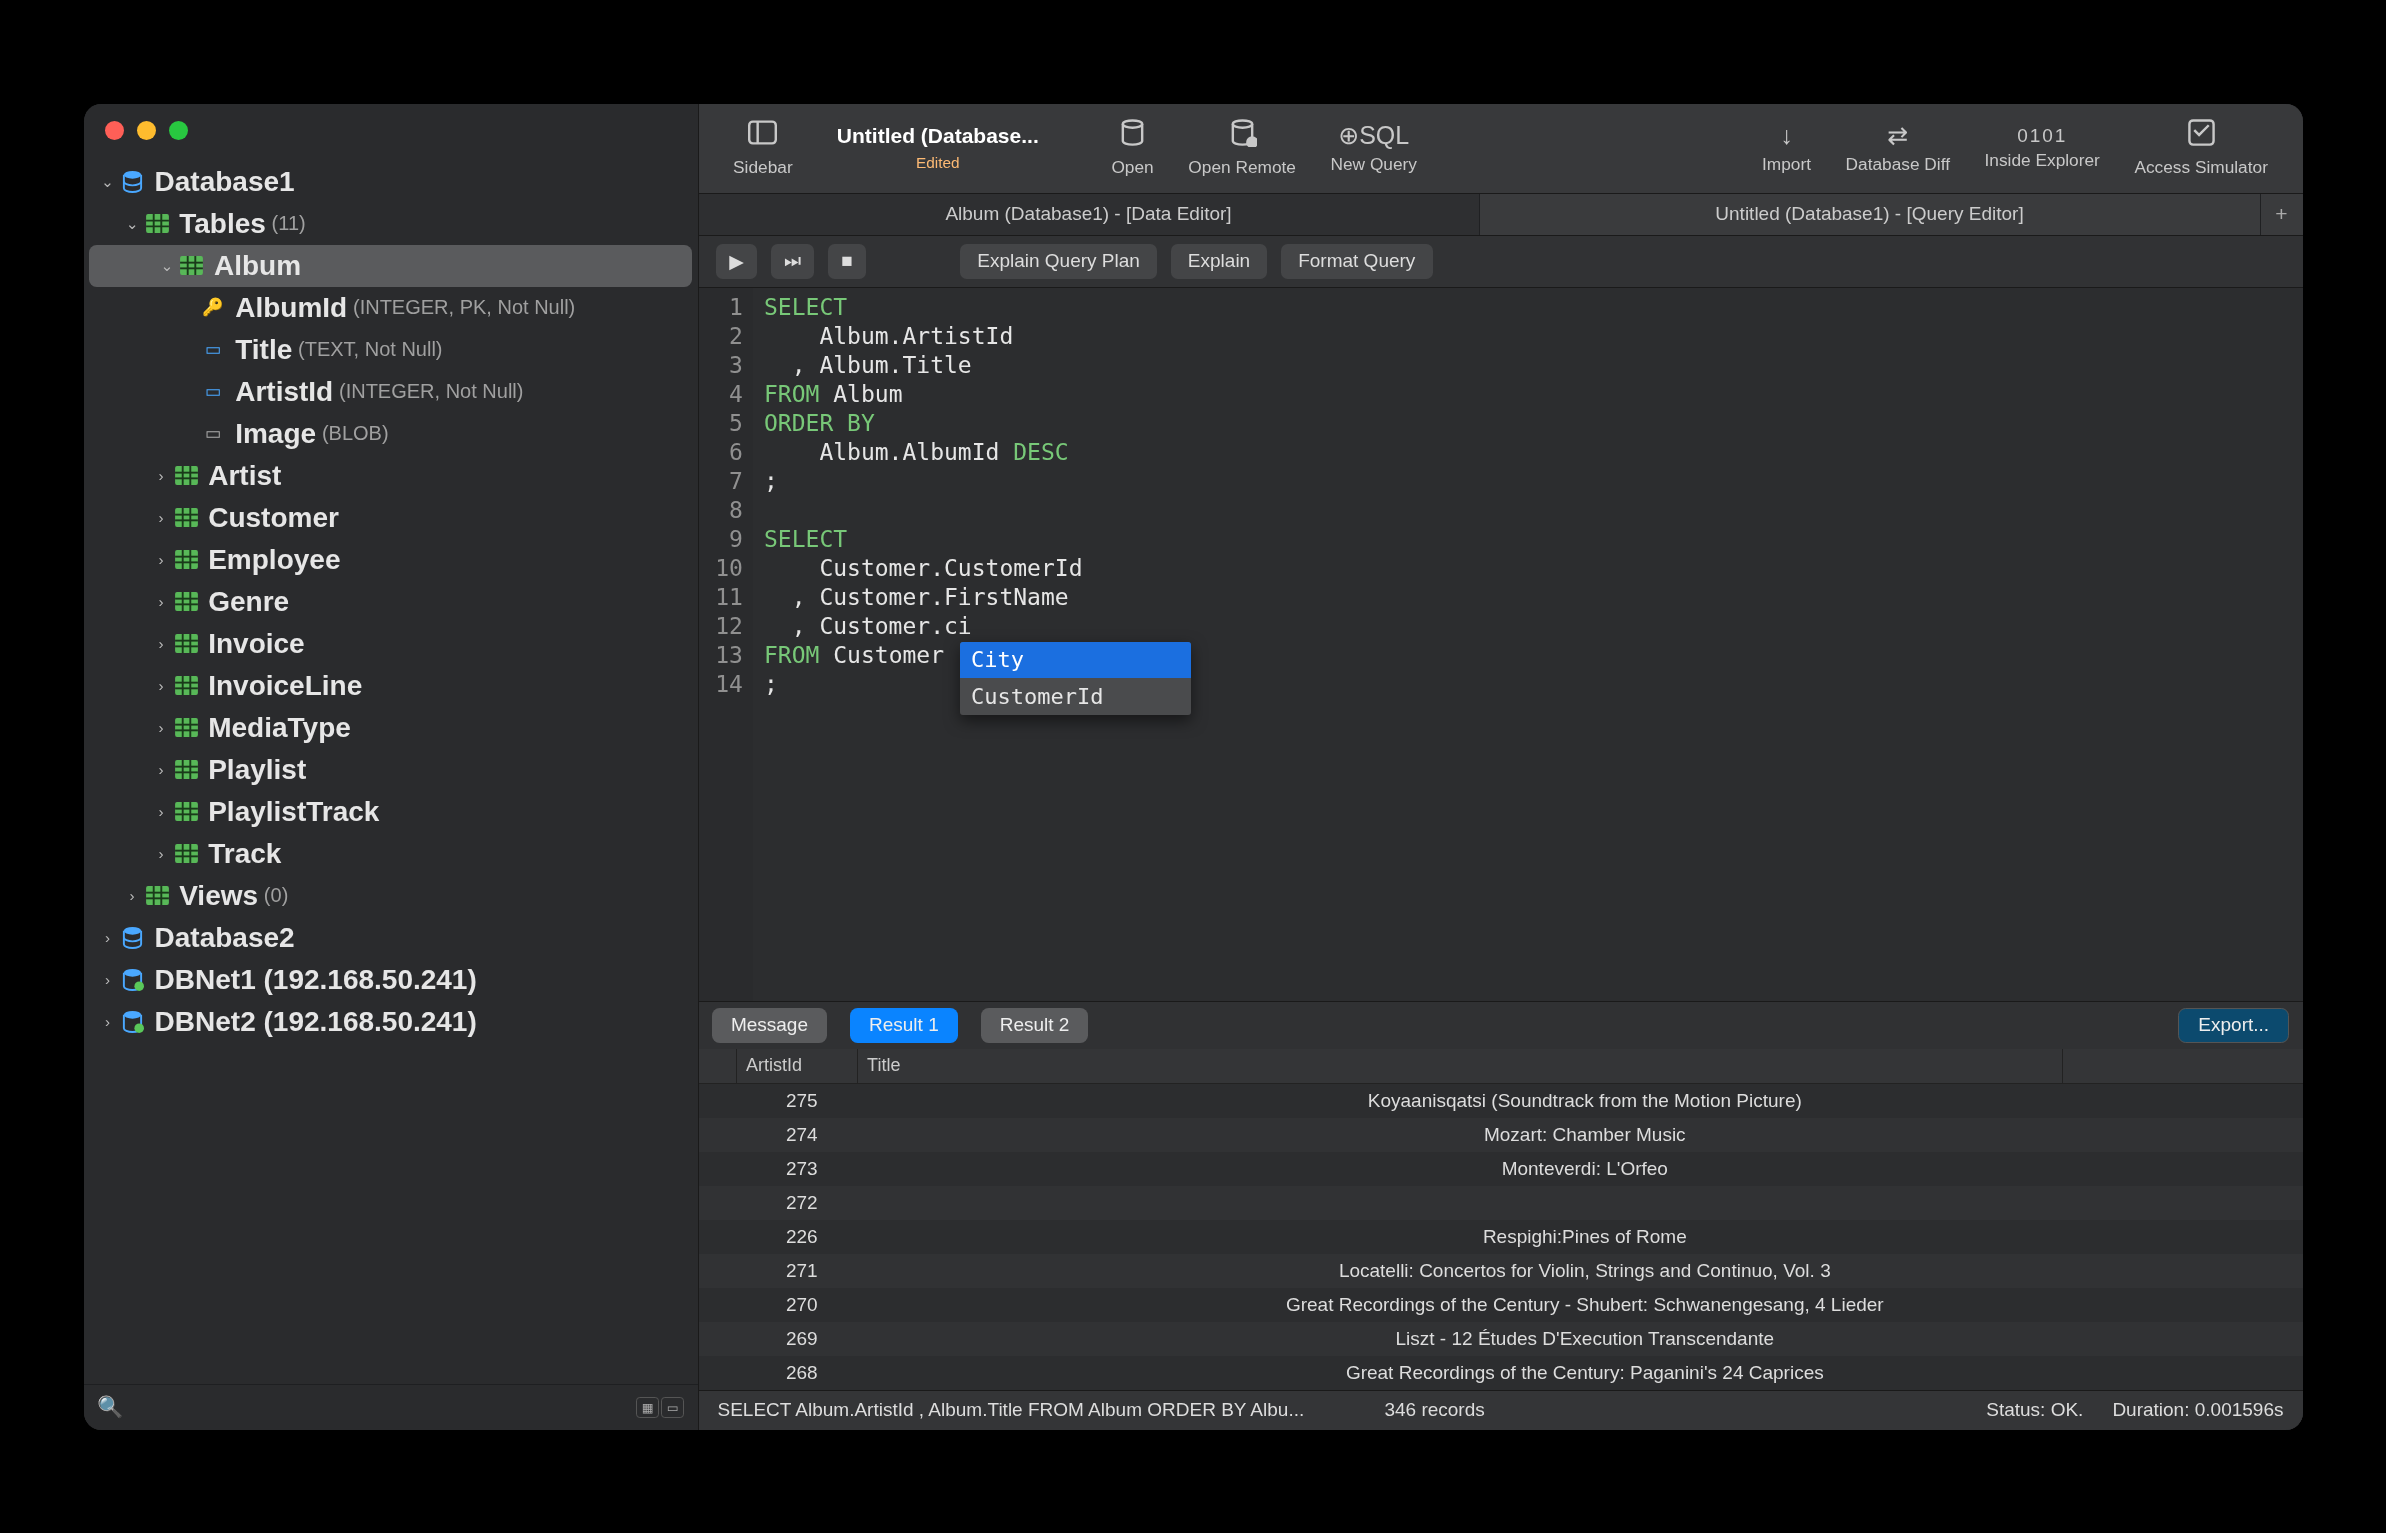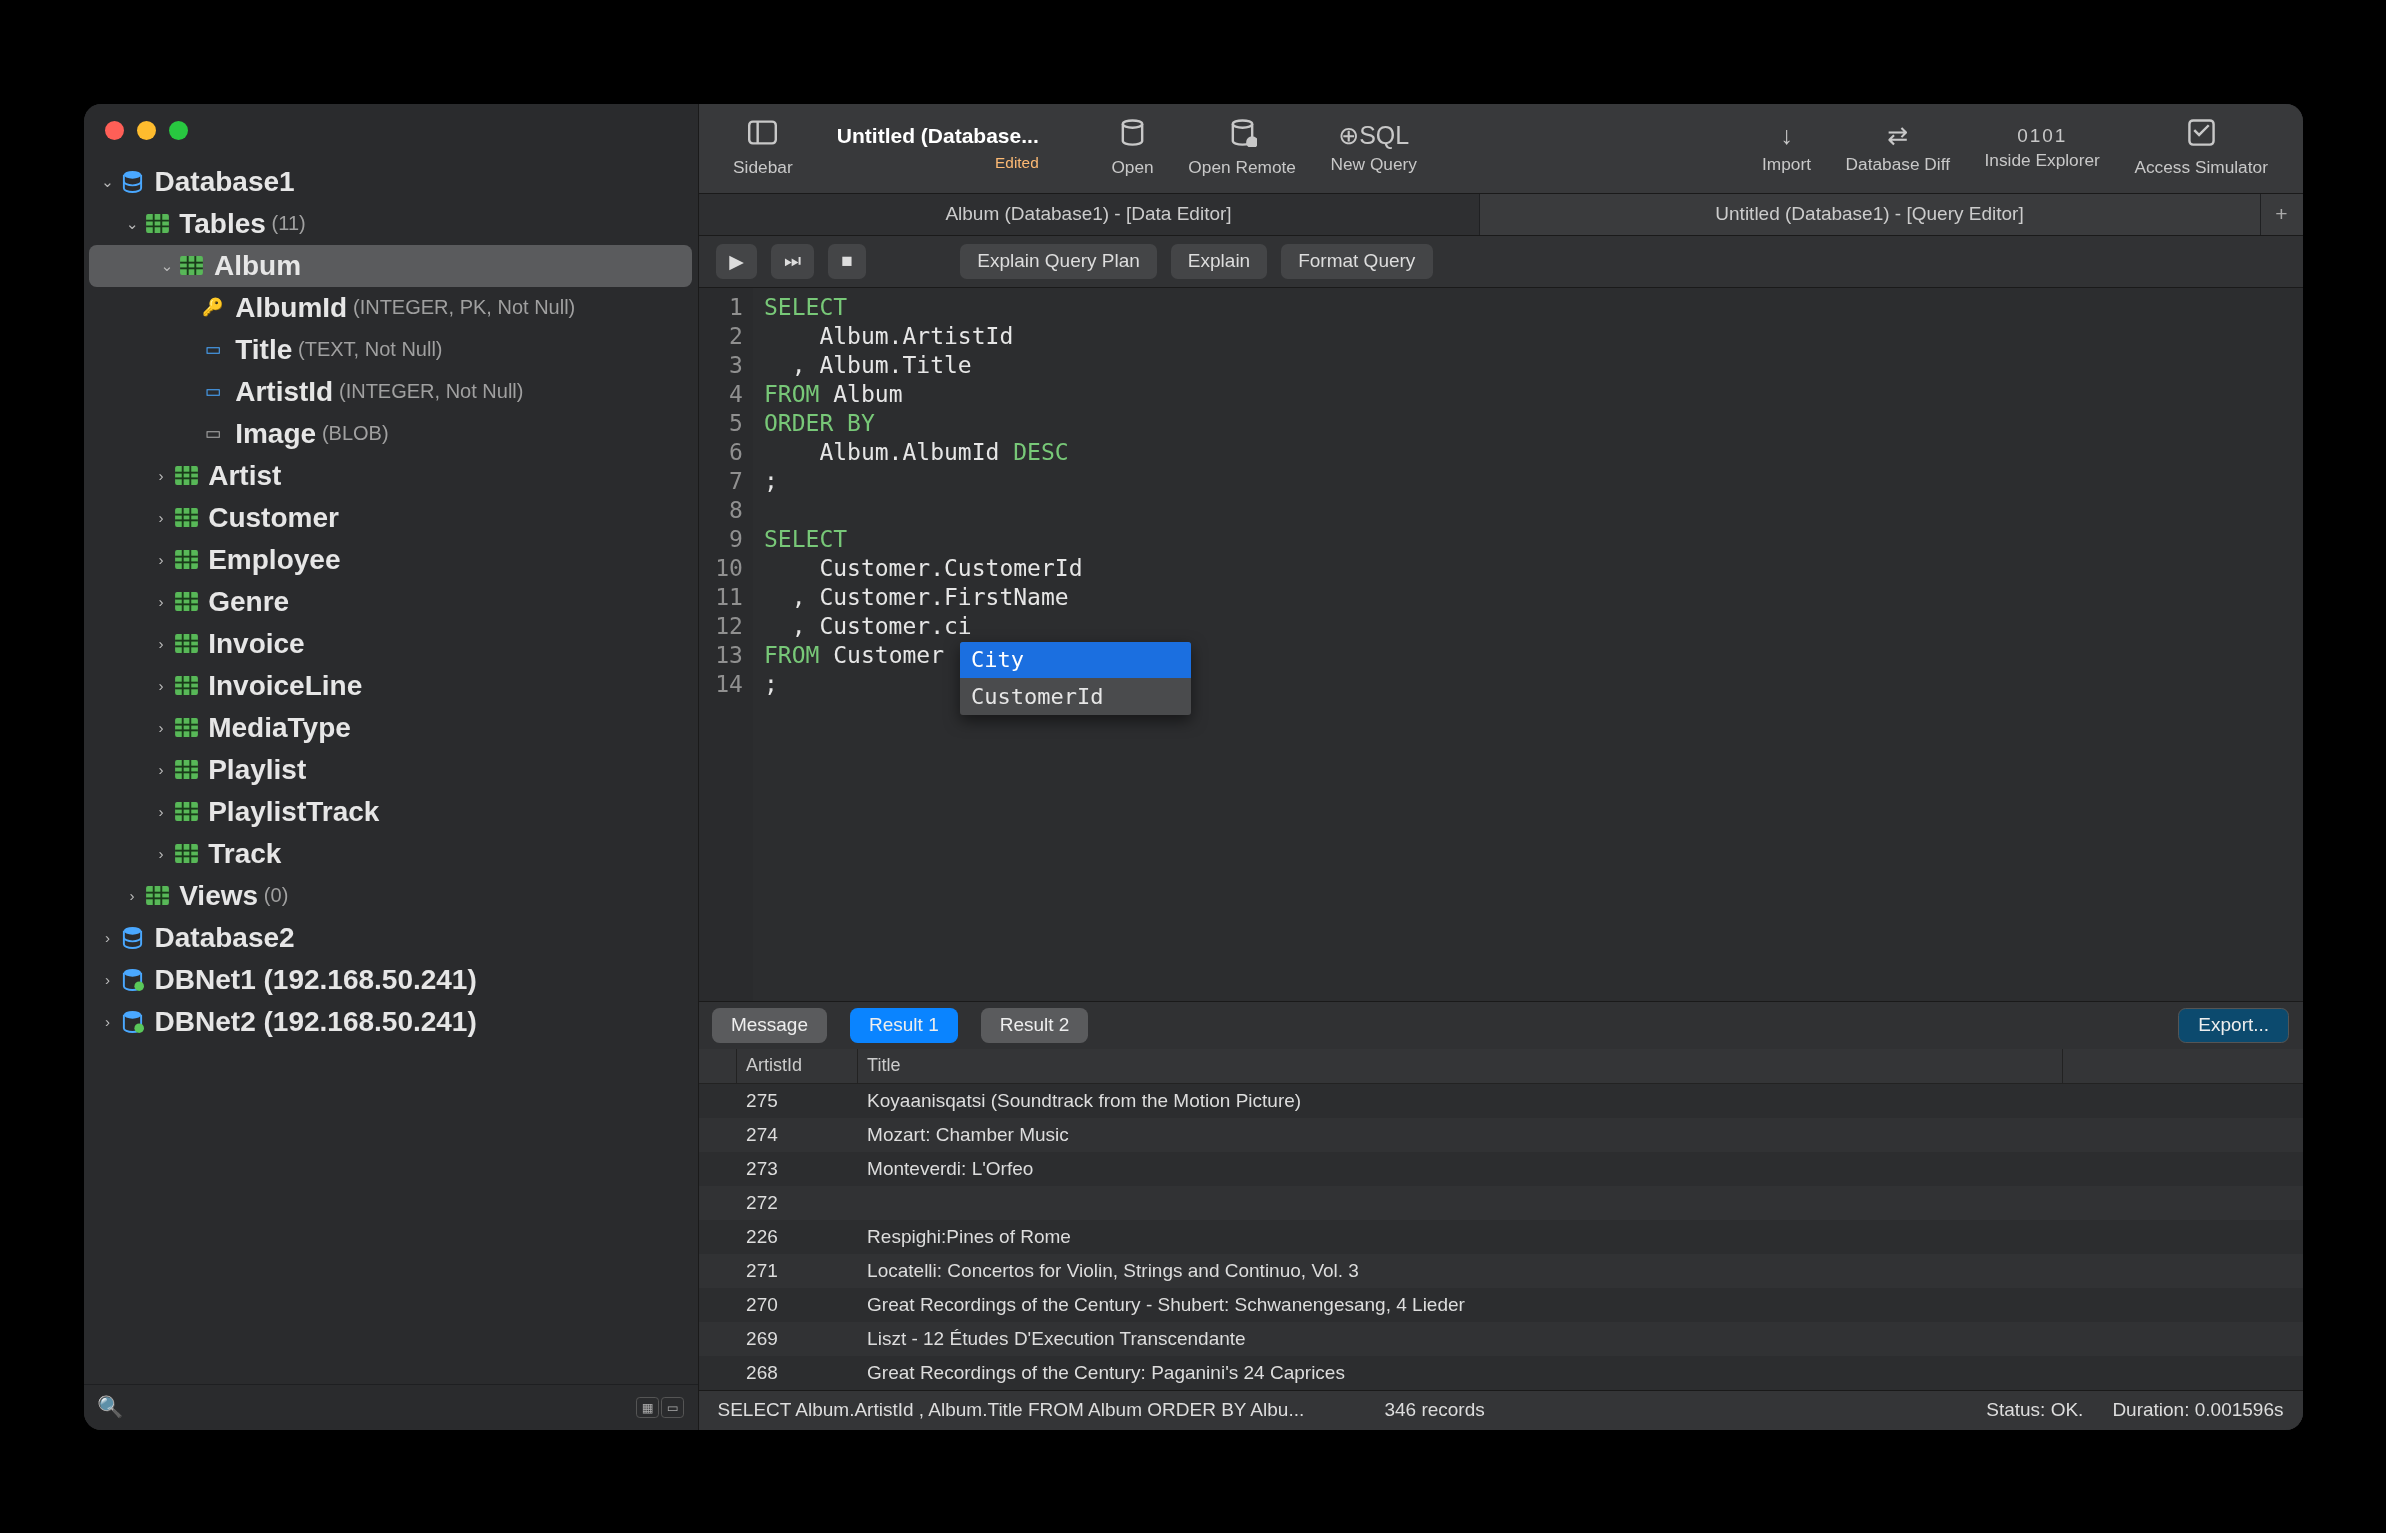--- a/index.html
+++ b/index.html
@@ -302,21 +302,21 @@
     height: 35px;
     background: #343537;
     border-bottom: 1px solid #222;
     font-size: 18px;
     color: #ccc;
   }
   .rt-hcell.corner { width: 38px; border-right: 1px solid #222; }
   .rt-hcell.artist { width: 121px; border-right: 1px solid #222; display: flex; align-items: center; padding-left: 9.6px;}
   .rt-hcell.title { flex: 1; display: flex; align-items: center; padding-left: 9.6px; border-right: 1px solid #222;}
   .rt-hcell.last { width: 240px; }
-  .rt-body { display: flex; flex-direction: column; }
+  .rt-body { display: flex; flex-direction: column; text-align: center; }
   .rt-row { display: flex; height: 34px; align-items: center; font-size: 19px;}
   .rt-row:nth-child(even) { background: #313234; }
   .rt-cell.corner { width: 38px; }
   .rt-cell.artist { width: 121px; padding-left: 9.6px; color: #ddd;}
   .rt-cell.title { flex: 1; padding-left: 9.6px; color: #ddd; white-space: nowrap; overflow: hidden;}
 
   
   .status-bar {
     height: 40px;
     background: #343537;
@@ -612,21 +612,21 @@
     <div class="toolbar">
       <div class="tb-item">
         <span class="tb-icon">
           <svg viewBox="0 0 24 20" fill="none" stroke="#c8c8c8" stroke-width="2">
               <rect x="1" y="1" width="22" height="18" rx="3"></rect>
               <line x1="8" y1="1" x2="8" y2="19"></line>
             </svg>
         </span>
         <span>Sidebar</span>
       </div>
-      <div class="tb-item tb-title-block" style="align-items:flex-end;">
+      <div class="tb-item tb-title-block" style="align-items:center;">
         <span class="tb-title">Untitled (Database...</span>
         <span class="tb-subtitle">Edited</span>
       </div>
       <div class="tb-item">
         <span class="tb-icon">
           <svg viewBox="0 0 24 24" fill="none" stroke="#c8c8c8" stroke-width="2">
               <ellipse cx="12" cy="5" rx="8" ry="3"></ellipse>
               <path d="M4 5v14c0 1.7 3.6 3 8 3s8-1.3 8-3V5"></path>
             </svg>
         </span>

